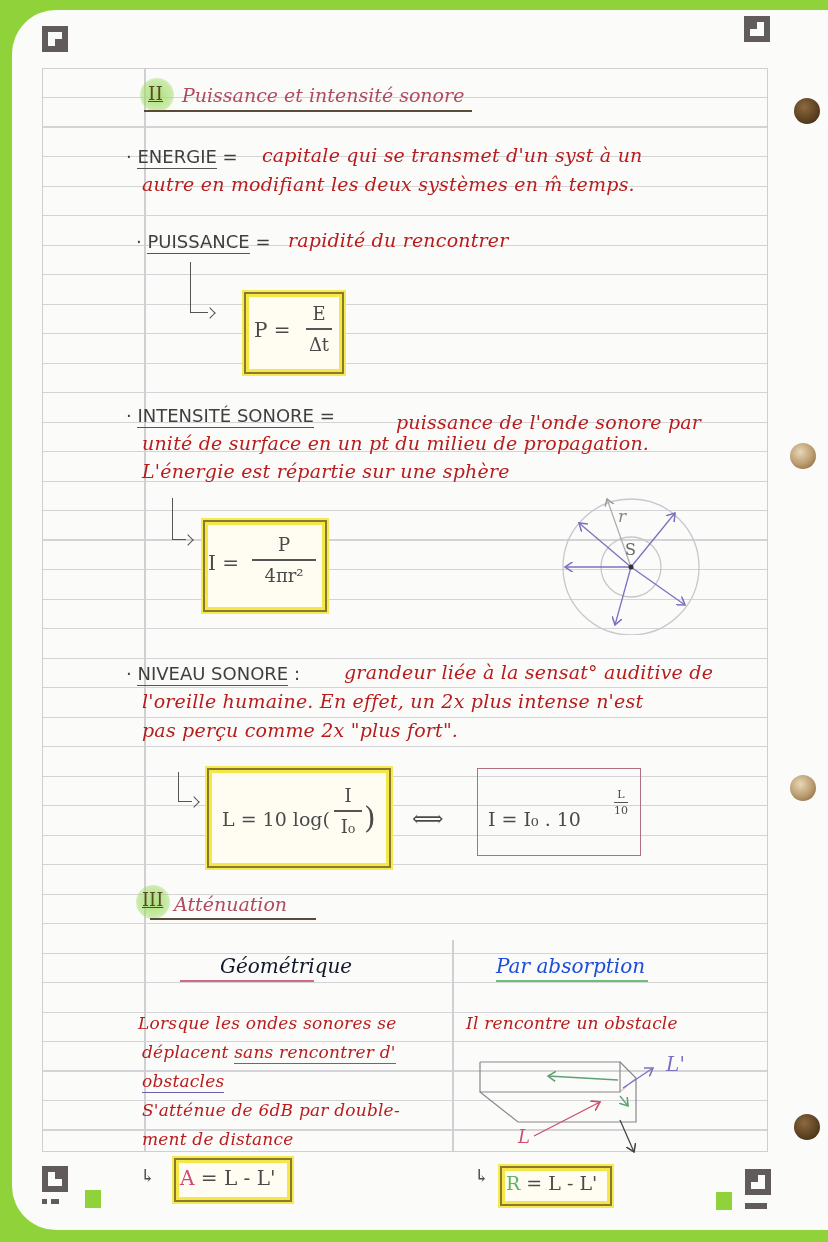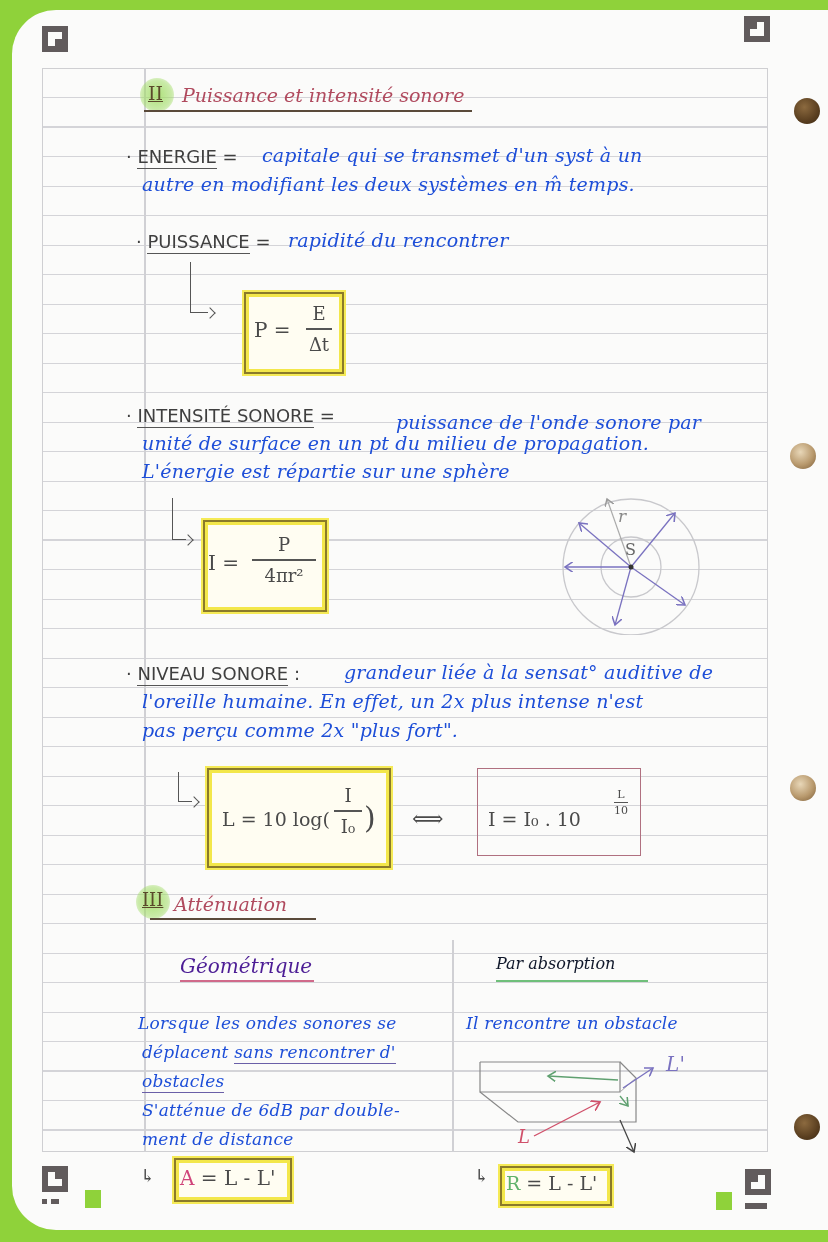--- a/index.html
+++ b/index.html
@@ -55,21 +55,21 @@
   }
   .green-sq {
     position: absolute;
     width: 16px; height: 18px;
     background: #8fd23a;
   }
   .hw {
     position: absolute;
     font-family: "DejaVu Serif", serif;
     font-style: italic;
-    color: #1d4ed8;
+    color: #b91c1c;
     font-size: 19px;
     white-space: nowrap;
     letter-spacing: 0.2px;
   }
   .heading {
     position: absolute;
     font-family: "DejaVu Sans", sans-serif;
     color: #3f3f3f;
     font-size: 18px;
     white-space: nowrap;
@@ -130,25 +130,25 @@
     border-bottom: 1.8px solid #555;
   }
   .arrow-hook::after {
     content: ""; position: absolute; right: -6px; bottom: -5px;
     width: 7px; height: 7px;
     border-top: 1.8px solid #555; border-right: 1.8px solid #555;
     transform: rotate(45deg);
   }
   .subtitle-pink {
     position: absolute; font-family: "DejaVu Serif", serif; font-style: italic;
-    color: #4c1d95; font-size: 20px; white-space: nowrap;
+    color: #0f172a; font-size: 20px; white-space: nowrap; margin-left: 40px;
   }
   .subtitle-green {
     position: absolute; font-family: "DejaVu Serif", serif; font-style: italic;
-    color: #0f172a; font-size: 16px; white-space: nowrap;
+    color: #1d4ed8; font-size: 20px; white-space: nowrap;
   }
 </style>
 </head>
 <body>
 
 <div class="page"></div>
 
 <div class="marker" style="left:42px;top:26px;">
   <div class="inner" style="left:6px;top:6px;width:14px;height:14px;"></div>
   <div style="position:absolute;left:13px;top:13px;width:7px;height:7px;background:#615b5c;"></div>

